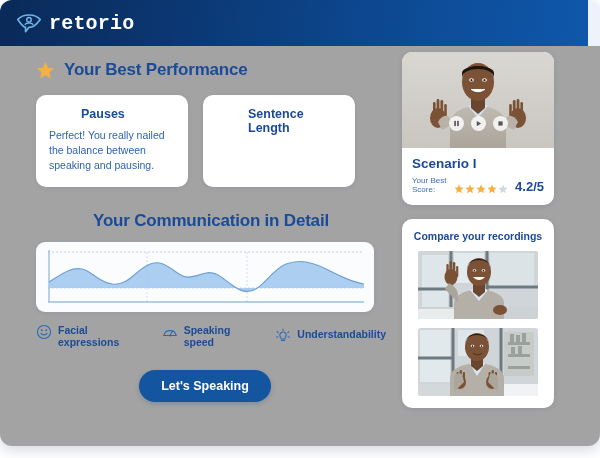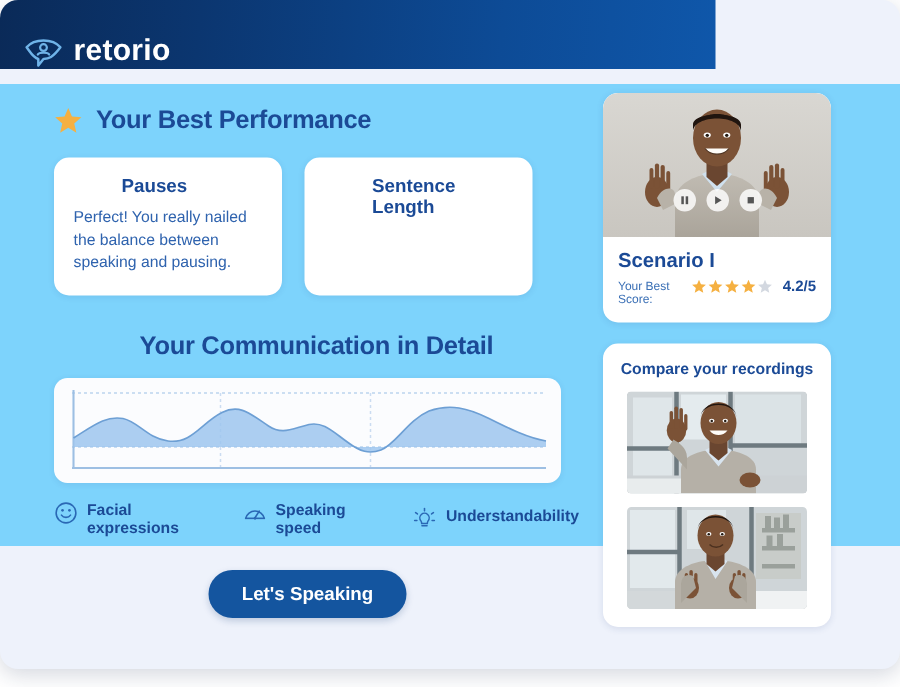--- a/index.html
+++ b/index.html
@@ -15,34 +15,34 @@
     position:relative;
     width:600px;height:446px;
     border-radius:12px;
     overflow:hidden;
     background:#eef2fb;
     box-shadow:0 4px 14px rgba(20,40,80,.18);
   }
 
   
   .topbar{
-    position:absolute;left:0;top:0;width:477px;height:46px;
+    position:absolute;left:0;top:0;width:588px;height:46px;
     background:linear-gradient(95deg,#0a2a58 0%,#0b3670 28%,#0d4b96 70%,#0f57aa 100%);
-    display:flex;align-items:flex-end;
+    display:flex;align-items:center;font-family:Liberation Mono, monospace;
   }
   .brand{display:flex;align-items:center;gap:7px;margin-left:16px;}
   .brand-mark{width:26px;height:22px;display:block;}
   .brand-name{
     color:#ffffff;font-size:20px;font-weight:600;letter-spacing:.2px;
   }
 
   
   .page{
-    position:absolute;left:0;top:56px;width:600px;height:308px;
-    background:#7dd3fc;
+    position:absolute;left:0;top:46px;width:600px;height:400px;
+    background:#a3a3a3;
   }
 
   .col-left{position:absolute;left:36px;top:14px;width:350px;}
   .col-right{position:absolute;left:402px;top:6px;width:152px;}
 
   
   .sect-head{display:flex;align-items:center;gap:9px;}
   .sect-title{
     color:#1b4a96;font-size:17px;font-weight:bold;letter-spacing:-.2px;
   }
@@ -113,25 +113,25 @@
   }
   .ctl{
     width:15px;height:15px;border-radius:50%;
     background:rgba(255,255,255,.82);
     display:flex;align-items:center;justify-content:center;
     cursor:pointer;
   }
   .ctl svg{position:static;display:block;}
   .scenario-meta{padding:8px 10px 11px 10px;}
   .scenario-name{color:#1b4a96;font-size:13.5px;font-weight:bold;}
-  .score-row{display:flex;align-items:flex-start;gap:3px;margin-top:5px;}
+  .score-row{display:flex;align-items:flex-end;gap:3px;margin-top:5px;}
   .score-label{color:#3a6fb5;font-size:8px;}
   .stars{display:flex;gap:1px;margin-left:2px;}
   .star-sm{width:10px;height:10px;display:block;}
-  .score-val{color:#1b4a96;font-size:10px;font-weight:bold;margin-left:4px;}
+  .score-val{color:#1b4a96;font-size:13px;font-weight:bold;margin-left:4px;}
 
   .compare-card{width:152px;margin-top:14px;padding:11px 10px 12px 10px;box-sizing:border-box;}
   .compare-title{color:#1b4a96;font-size:10.5px;font-weight:bold;text-align:center;}
   .thumb{
     width:120px;height:68px;margin:9px auto 0 auto;
     border-radius:3px;overflow:hidden;position:relative;
   }
   .thumb svg{display:block;}
 </style>
 </head>

